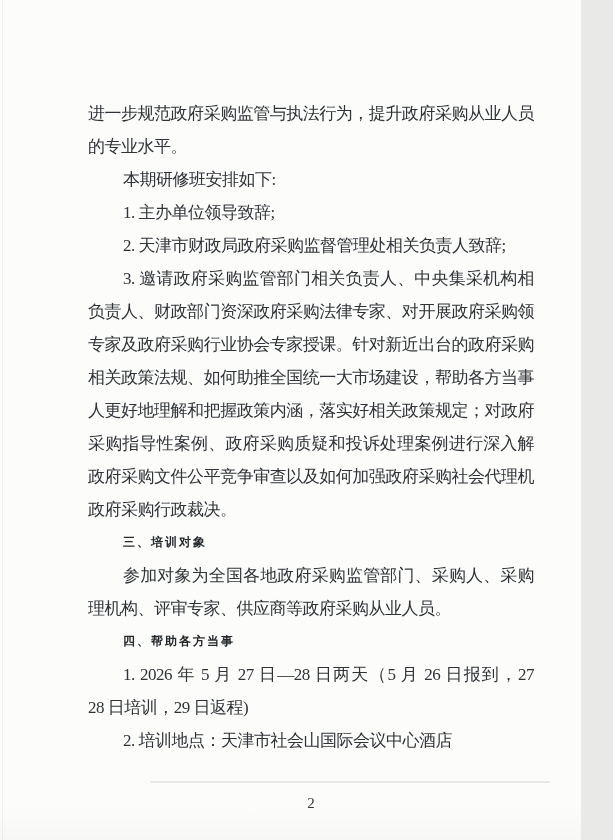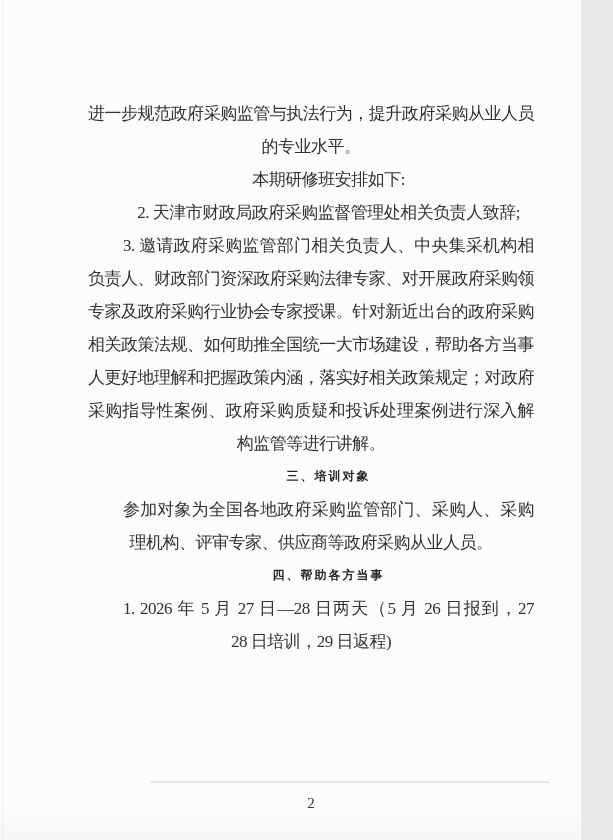--- a/index.html
+++ b/index.html
@@ -28,21 +28,21 @@
   .content {
     position: absolute; left: 88px; top: 97px; width: 446px;
   }
   .ln {
     margin: 0;
     font-size: 17px;
     letter-spacing: -0.5px;
     line-height: 33px;
     height: 33px;
     color: #2f3337;
-    text-align: center;
+    text-align: left;
     overflow: hidden;
   }
   .indent { padding-left: 35px; }
   .fill { text-align: justify; text-align-last: justify; }
   .hd {
     font-family: "Liberation Sans", "DejaVu Sans", sans-serif;
     font-weight: 700;
     font-size: 12px;
     letter-spacing: 2px;
     color: #24282b;
@@ -58,32 +58,35 @@
 </head>
 <body>
 
 <div class="page">
   <div class="scan-edge-left"></div>
 
   <div class="content">
     <p class="ln fill">进一步规范政府采购监管与执法行为，提升政府采购从业人员</p>
     <p class="ln">的专业水平。</p>
     <p class="ln indent">本期研修班安排如下:</p>
+    <p class="ln indent">1. 主办单位领导致辞;</p>
     <p class="ln indent">2. 天津市财政局政府采购监督管理处相关负责人致辞;</p>
     <p class="ln indent fill">3. 邀请政府采购监管部门相关负责人、中央集采机构相关</p>
     <p class="ln fill">负责人、财政部门资深政府采购法律专家、对开展政府采购领域</p>
     <p class="ln fill">专家及政府采购行业协会专家授课。针对新近出台的政府采购</p>
     <p class="ln fill">相关政策法规、如何助推全国统一大市场建设，帮助各方当事</p>
     <p class="ln fill">人更好地理解和把握政策内涵，落实好相关政策规定；对政府</p>
     <p class="ln fill">采购指导性案例、政府采购质疑和投诉处理案例进行深入解析;</p>
-    <p class="ln">构监管等进行讲解。</p>
+    <p class="ln fill">政府采购文件公平竞争审查以及如何加强政府采购社会代理机</p>
+    <p class="ln">政府采购行政裁决。</p>
     <p class="ln indent hd">三、培训对象</p>
     <p class="ln indent fill">参加对象为全国各地政府采购监管部门、采购人、采购代</p>
     <p class="ln">理机构、评审专家、供应商等政府采购从业人员。</p>
     <p class="ln indent hd">四、帮助各方当事</p>
     <p class="ln indent fill">1. 2026 年 5 月 27 日—28 日两天（5 月 26 日报到，27 日、</p>
     <p class="ln">28 日培训，29 日返程)</p>
+    <p class="ln indent">2. 培训地点：天津市社会山国际会议中心酒店</p>
   </div>
 
   <div class="scan-streak"></div>
 
   <div class="page-number">2</div>
 </div>
 
 </body></html>

